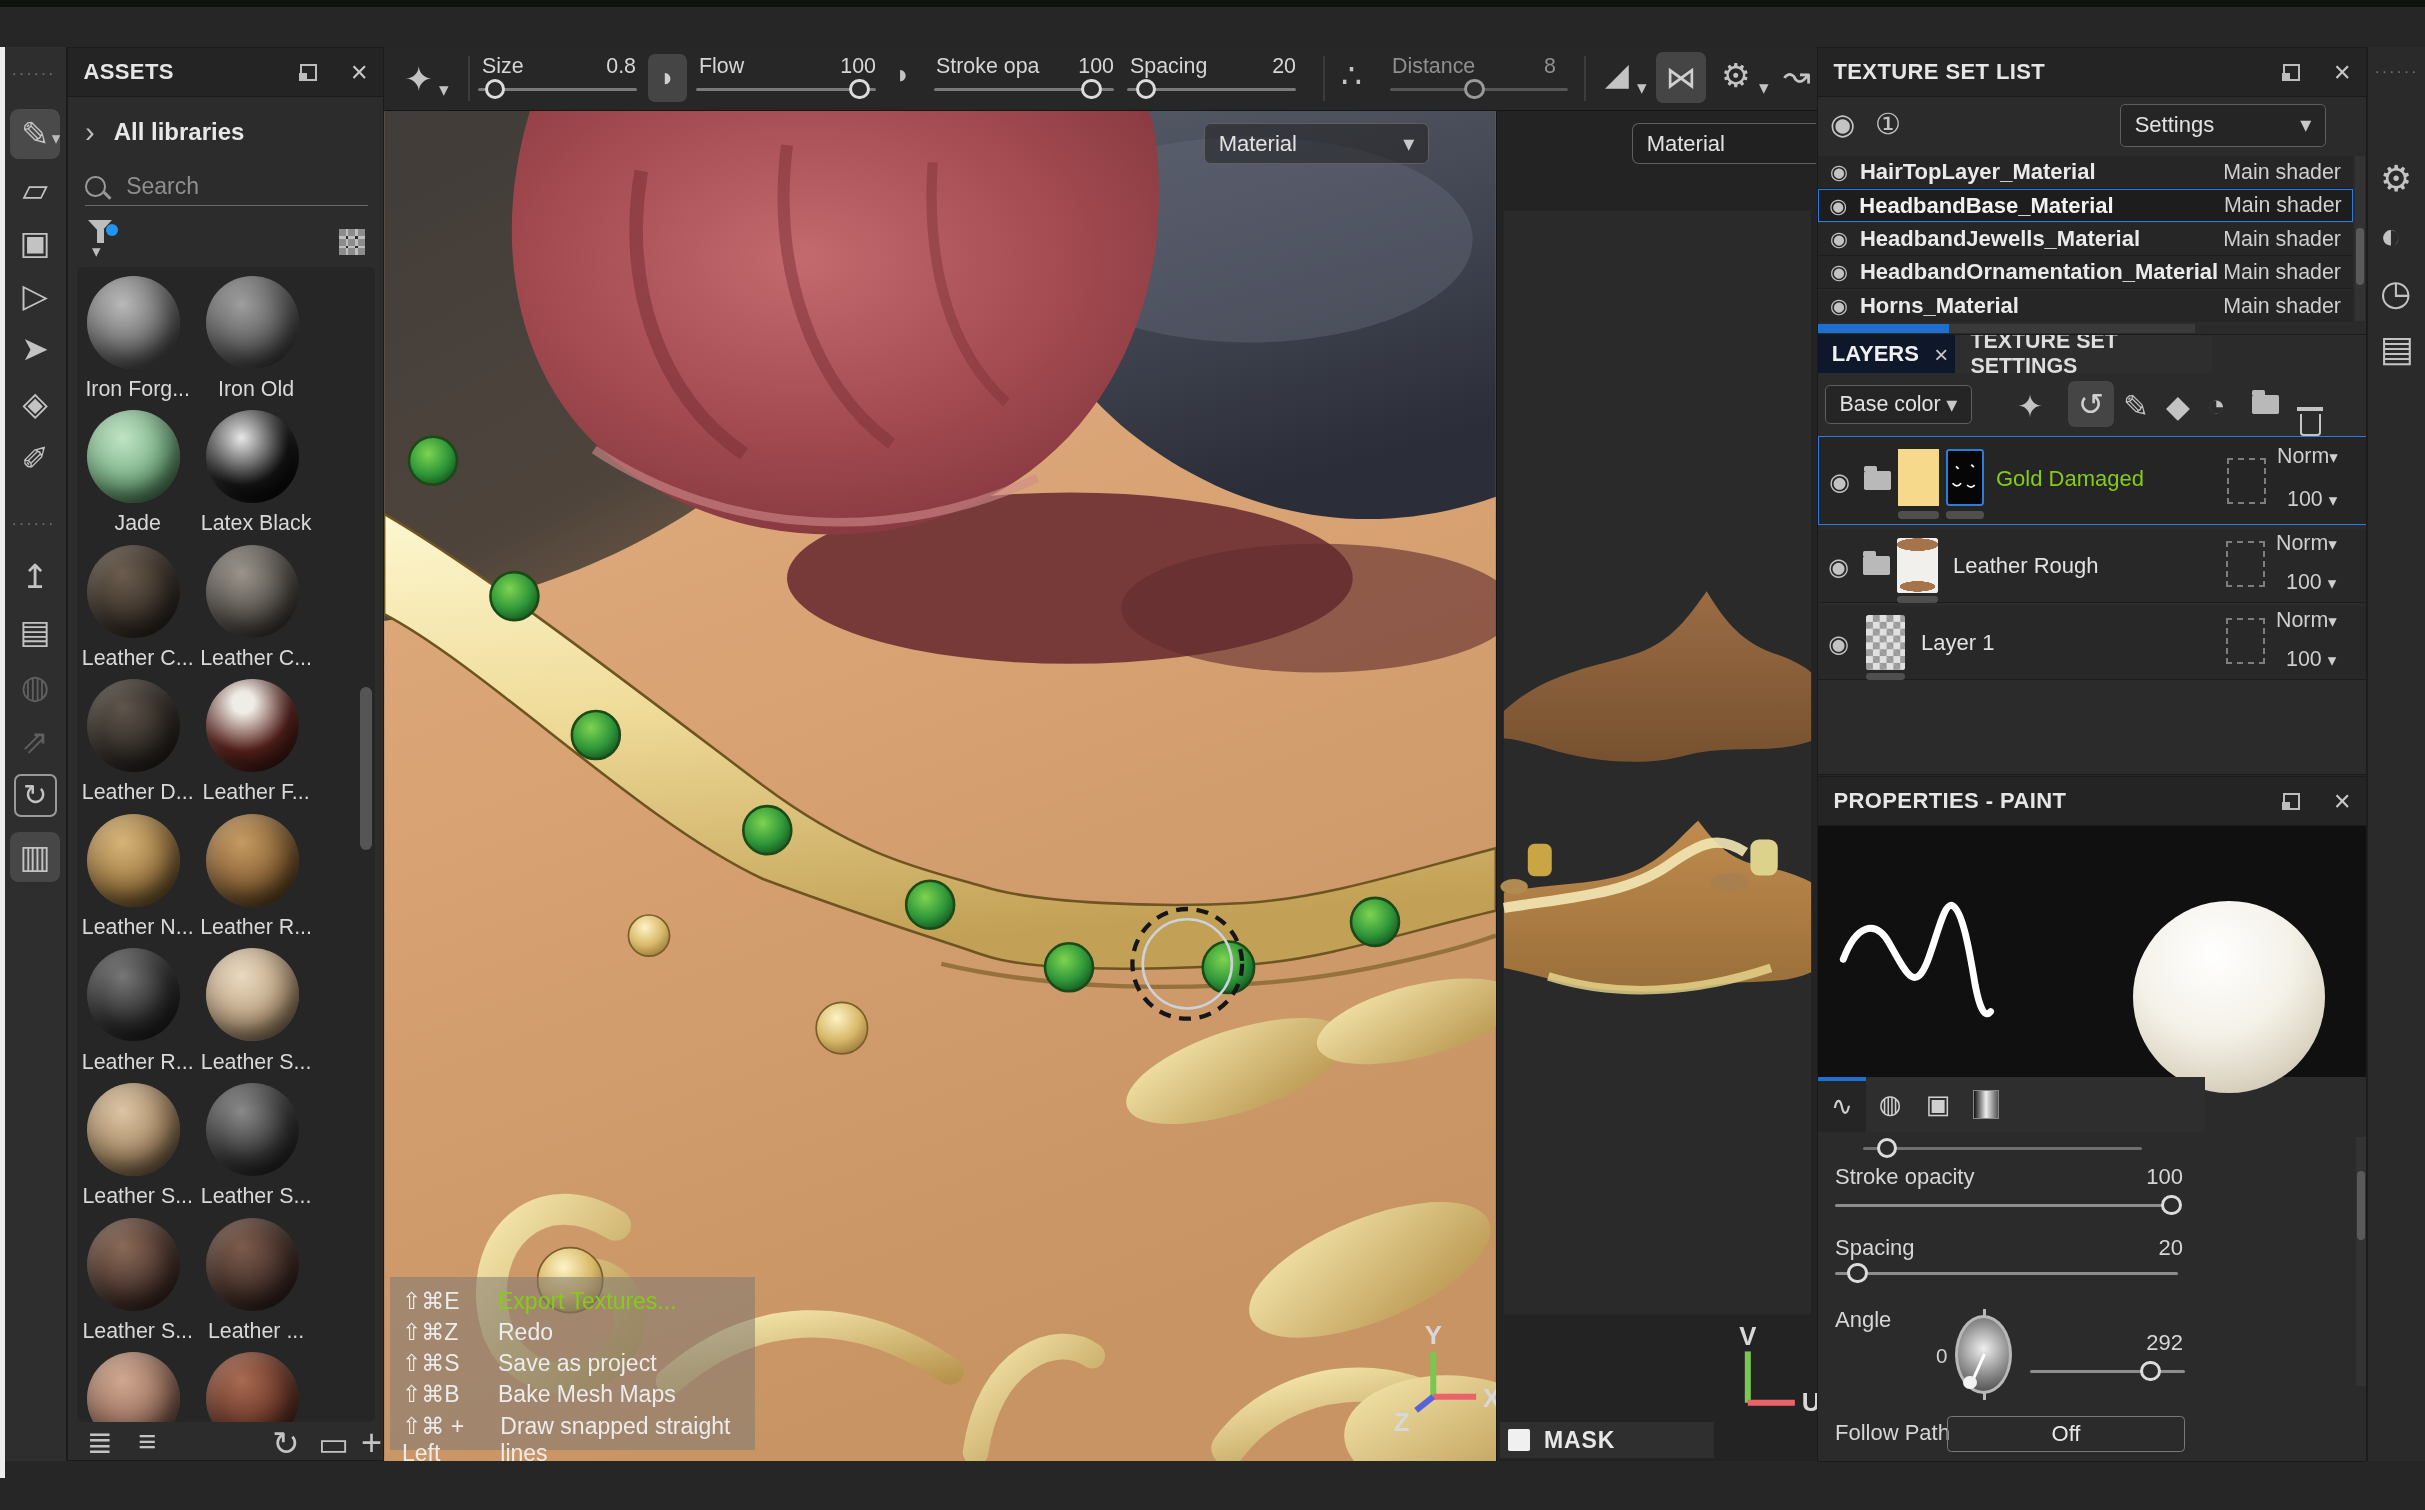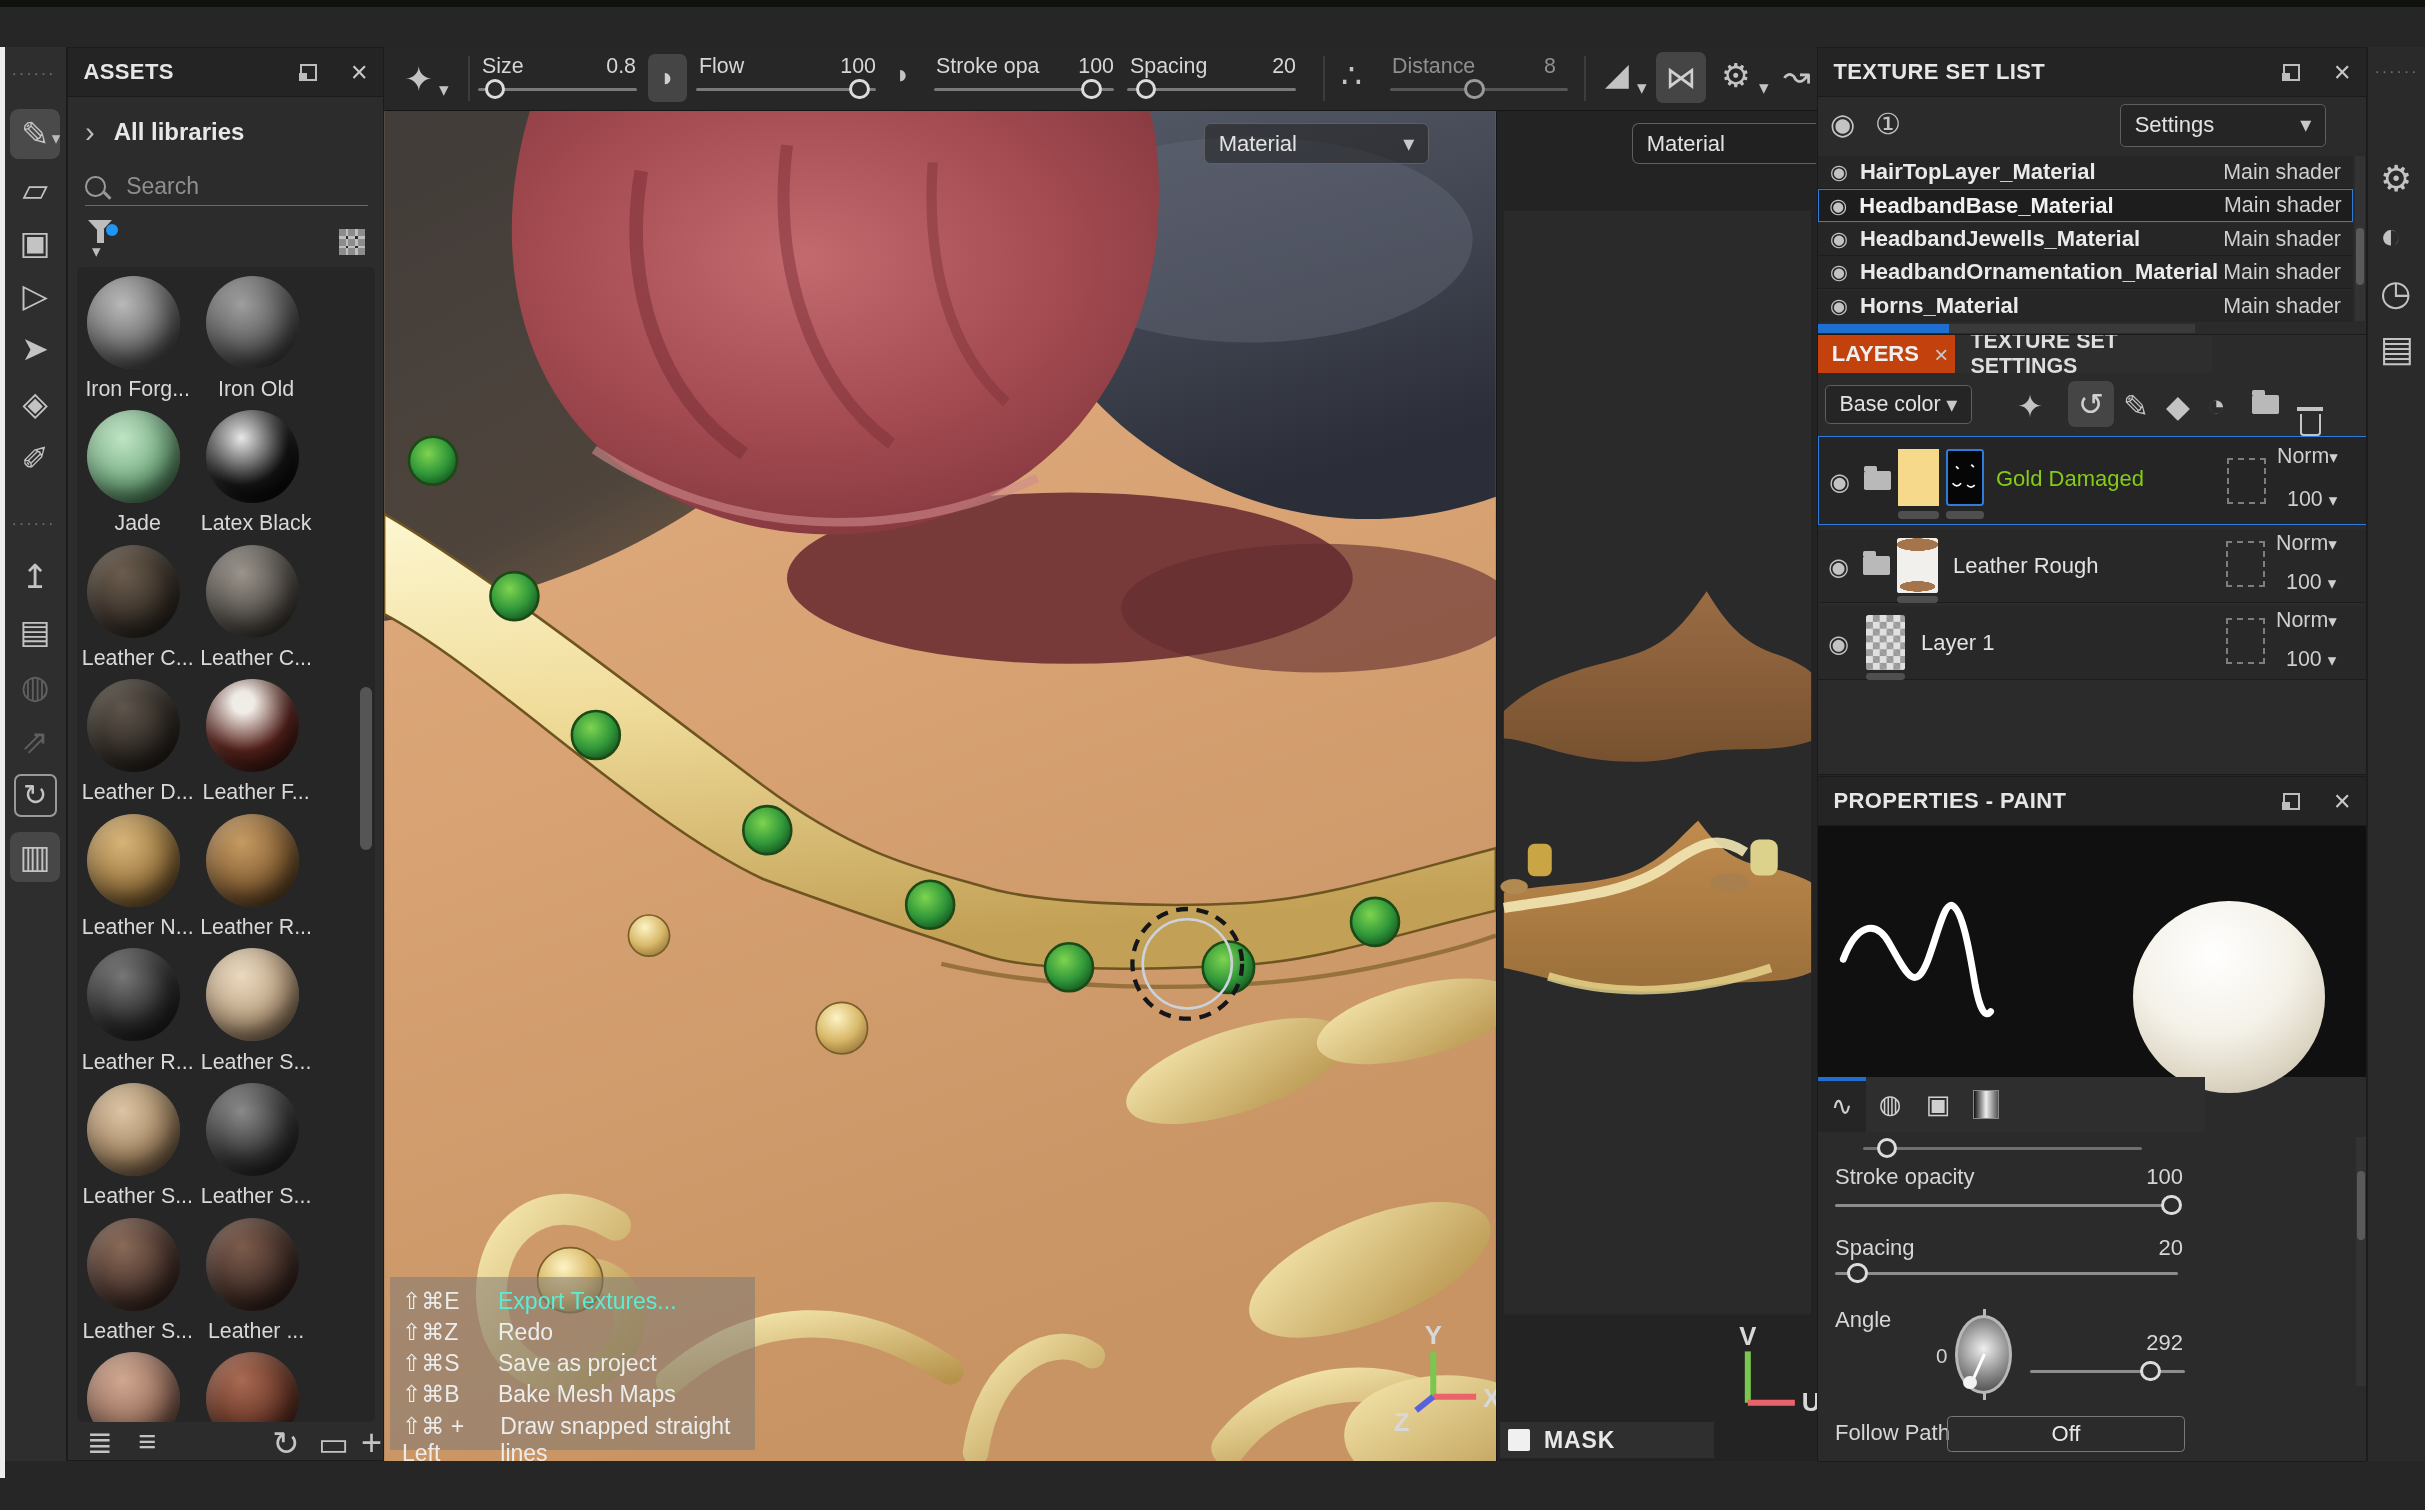--- a/index.html
+++ b/index.html
@@ -285,21 +285,21 @@
       <text x="1178" y="1540" fill="#d8d8d8" font-size="30" font-weight="bold">Z</text>
     </svg>
     <div class="dd" style="left:820px;top:12px;width:225px;height:41px;">
       <span>Material</span>
       <span style="color:#c8c8c8;">▾</span>
     </div>
 
     <div class="abs" style="left:6px;top:1166px;width:365px;height:173px;background:rgba(128,122,114,0.55);padding:8.6px 12px;">
       <div style="display:flex;height:31px;align-items:center;">
           <span style="width:96px;color:#ececec;font-size:23px;">⇧⌘E</span>
-          <span style="color:#5eead4;font-size:23px;">Export Textures...</span>
+          <span style="color:#84cc16;font-size:23px;">Export Textures...</span>
         </div>
       <div style="display:flex;height:31px;align-items:center;">
           <span style="width:96px;color:#ececec;font-size:23px;">⇧⌘Z</span>
           <span style="color:#ececec;font-size:23px;">Redo</span>
         </div>
       <div style="display:flex;height:31px;align-items:center;">
           <span style="width:96px;color:#ececec;font-size:23px;">⇧⌘S</span>
           <span style="color:#ececec;font-size:23px;">Save as project</span>
         </div>
       <div style="display:flex;height:31px;align-items:center;">
@@ -393,21 +393,21 @@
     </div>
     <div class="abs" style="left:537px;top:108px;width:10.3px;height:165px;background:#333;">
         <div class="abs" style="left:0.9px;top:72px;width:8.6px;height:57px;background:#5a5a5a;border-radius:4.3px;"></div>
       </div>
     <div class="abs" style="left:0;top:276px;width:377px;height:8.6px;background:#3a3a3a;">
         <div class="abs" style="left:0;top:0;width:131px;height:8.6px;background:#1f6fd0;"></div>
       </div>
   </div>
 
   <div class="abs panel" style="left:1817px;top:334px;width:550px;height:441px;background:#2b2b2b;overflow:hidden;">
-    <div class="abs" style="left:0;top:0;width:137px;height:38px;background:#c2410c;display:flex;align-items:center;gap:15.4px;padding:0 13.7px;">
+    <div class="abs" style="left:0;top:0;width:137px;height:38px;background:#0f172a;display:flex;align-items:center;gap:15.4px;padding:0 13.7px;">
       <span style="color:#f0f0f0;font-weight:bold;font-size:22px;">LAYERS</span>
       <span class="close-x" style="font-size:24px;">×</span>
     </div>
     <div class="abs" style="left:137px;top:0;width:257px;height:38px;background:#2e2e2e;display:flex;align-items:center;padding:0 15.4px;">
       <span style="color:#dedede;font-weight:bold;font-size:21.4px;">TEXTURE SET SETTINGS</span>
     </div>
 
     <div class="abs dd" style="left:6.9px;top:50px;width:147px;height:39px;border-radius:5.1px;">
       <span style="font-size:21.4px;">Base color</span>
       <span style="color:#c8c8c8;">▾</span>

